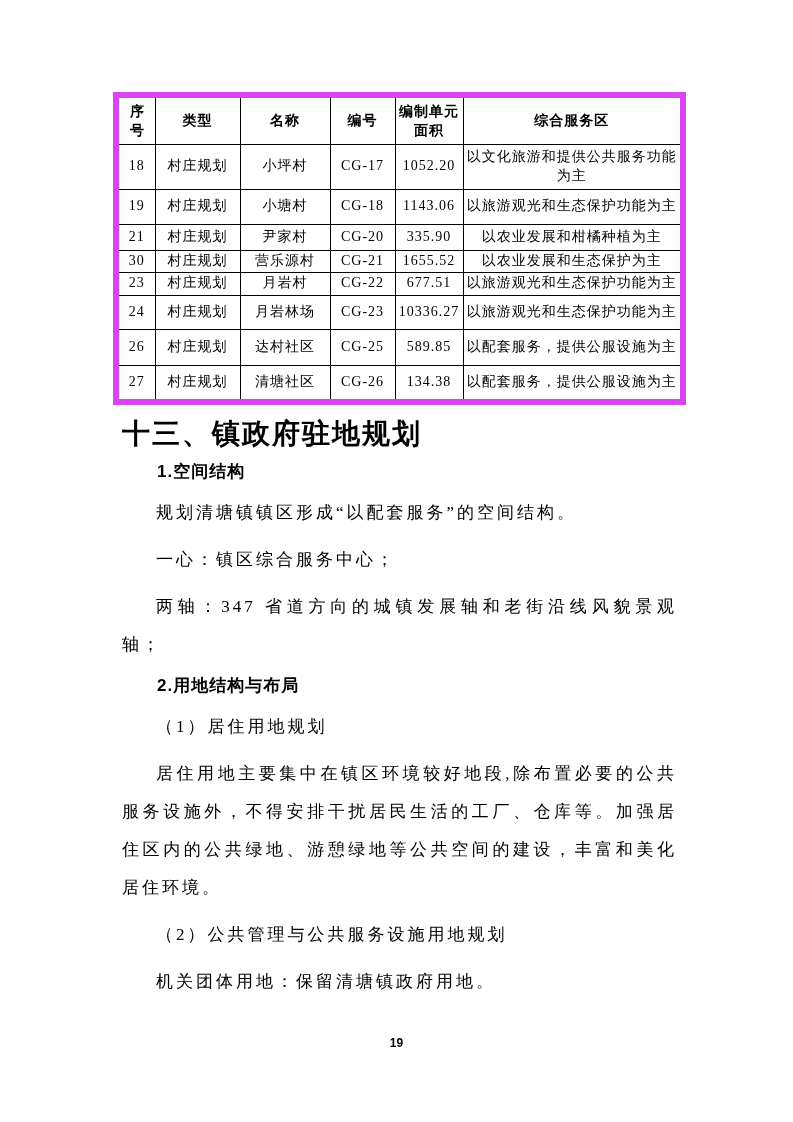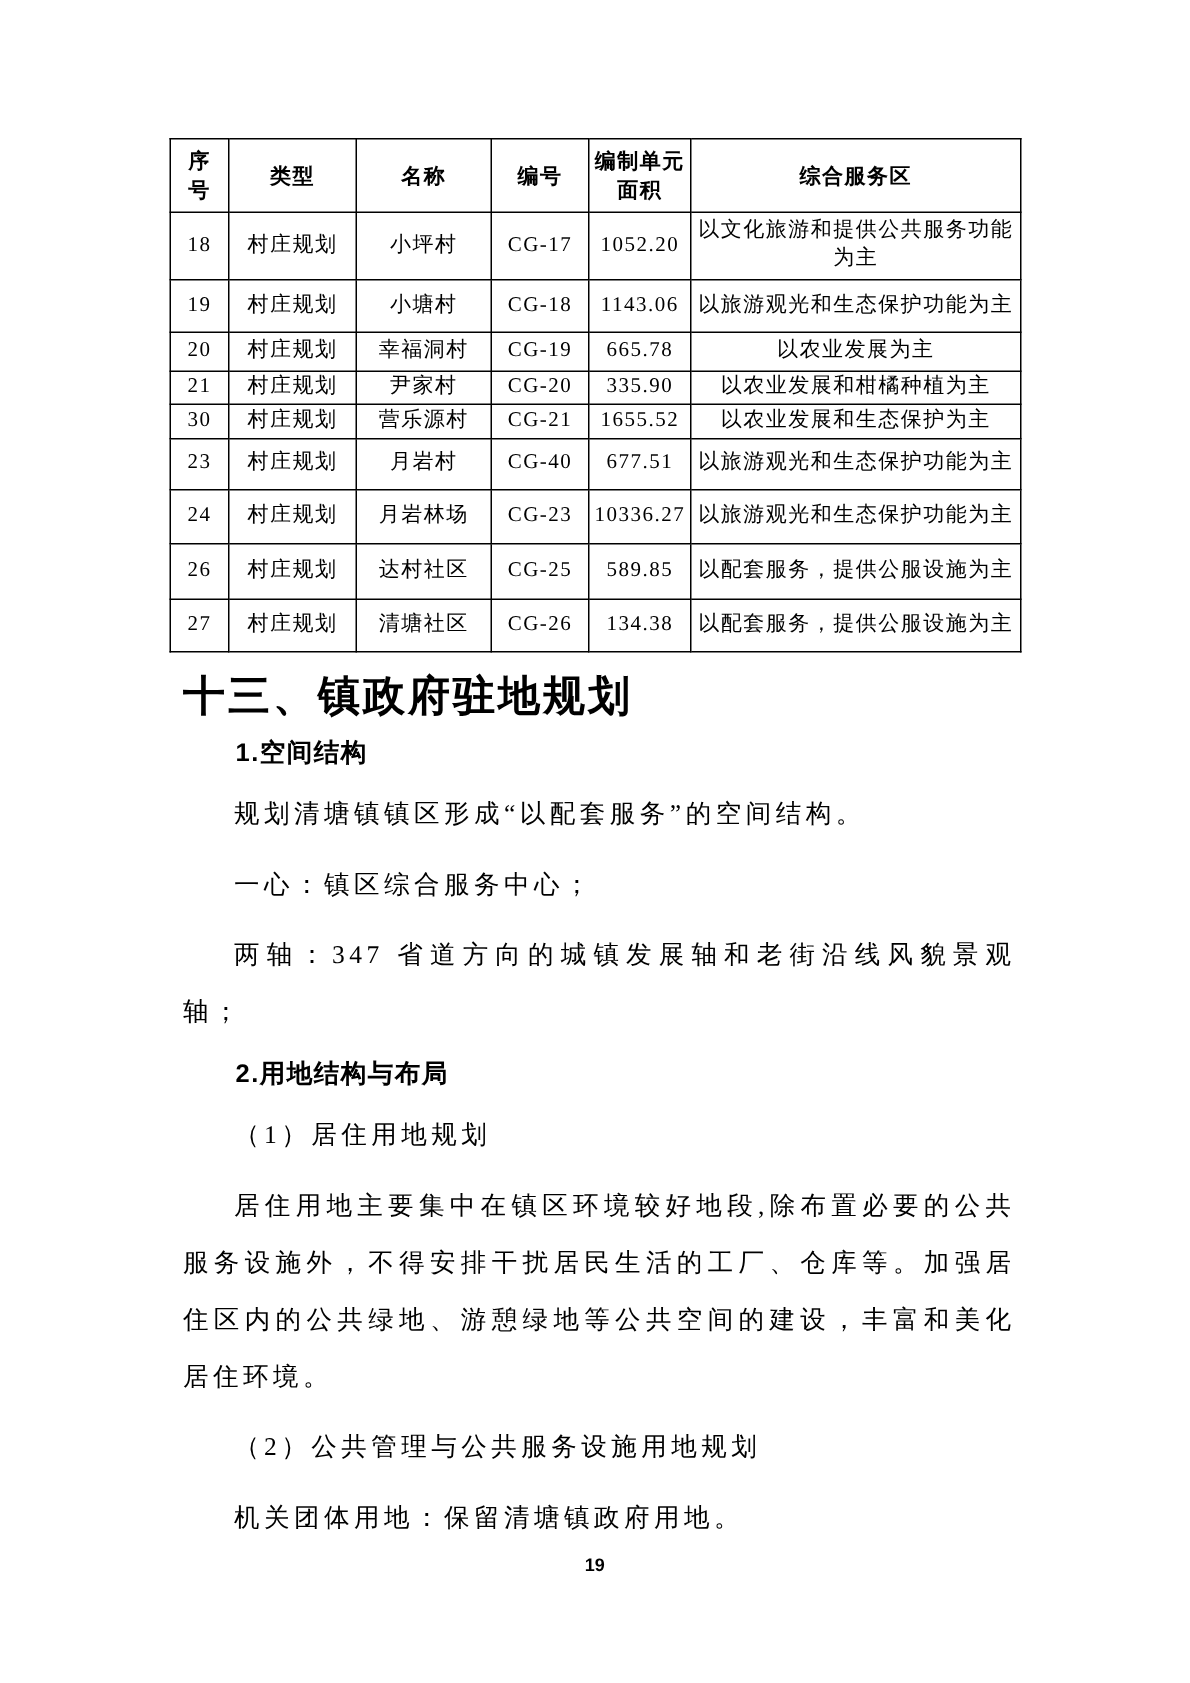--- a/index.html
+++ b/index.html
@@ -20,21 +20,21 @@
     left: 113px;
     top: 92px;
     width: 567px;
   }
 
   
   table.units {
     width: 567px;
     border-collapse: collapse;
     table-layout: fixed;
-    border: 1px solid #d946ef;
+    border: 6px solid #d946ef;
   }
   table.units th, table.units td {
     border: 1px solid #000;
     text-align: center;
     vertical-align: middle;
     font-size: 14px;
     letter-spacing: 1px;
     line-height: 1.35;
     padding: 1px 3px;
   }
@@ -145,48 +145,40 @@
           </tr>
           <tr>
             <td>19</td>
             <td>村庄规划</td>
             <td>小塘村</td>
             <td>CG-18</td>
             <td>1143.06</td>
             <td>以旅游观光和生态保护功能为主</td>
           </tr>
           <tr>
-            <td>20</td>
-            <td>村庄规划</td>
-            <td>幸福洞村</td>
-            <td>CG-19</td>
-            <td>665.78</td>
-            <td>以农业发展为主</td>
-          </tr>
-          <tr>
             <td>21</td>
             <td>村庄规划</td>
             <td>尹家村</td>
             <td>CG-20</td>
             <td>335.90</td>
             <td>以农业发展和柑橘种植为主</td>
           </tr>
           <tr>
             <td>30</td>
             <td>村庄规划</td>
             <td>营乐源村</td>
             <td>CG-21</td>
             <td>1655.52</td>
             <td>以农业发展和生态保护为主</td>
           </tr>
           <tr>
             <td>23</td>
             <td>村庄规划</td>
             <td>月岩村</td>
-            <td>CG-40</td>
+            <td>CG-22</td>
             <td>677.51</td>
             <td>以旅游观光和生态保护功能为主</td>
           </tr>
           <tr>
             <td>24</td>
             <td>村庄规划</td>
             <td>月岩林场</td>
             <td>CG-23</td>
             <td>10336.27</td>
             <td>以旅游观光和生态保护功能为主</td>

